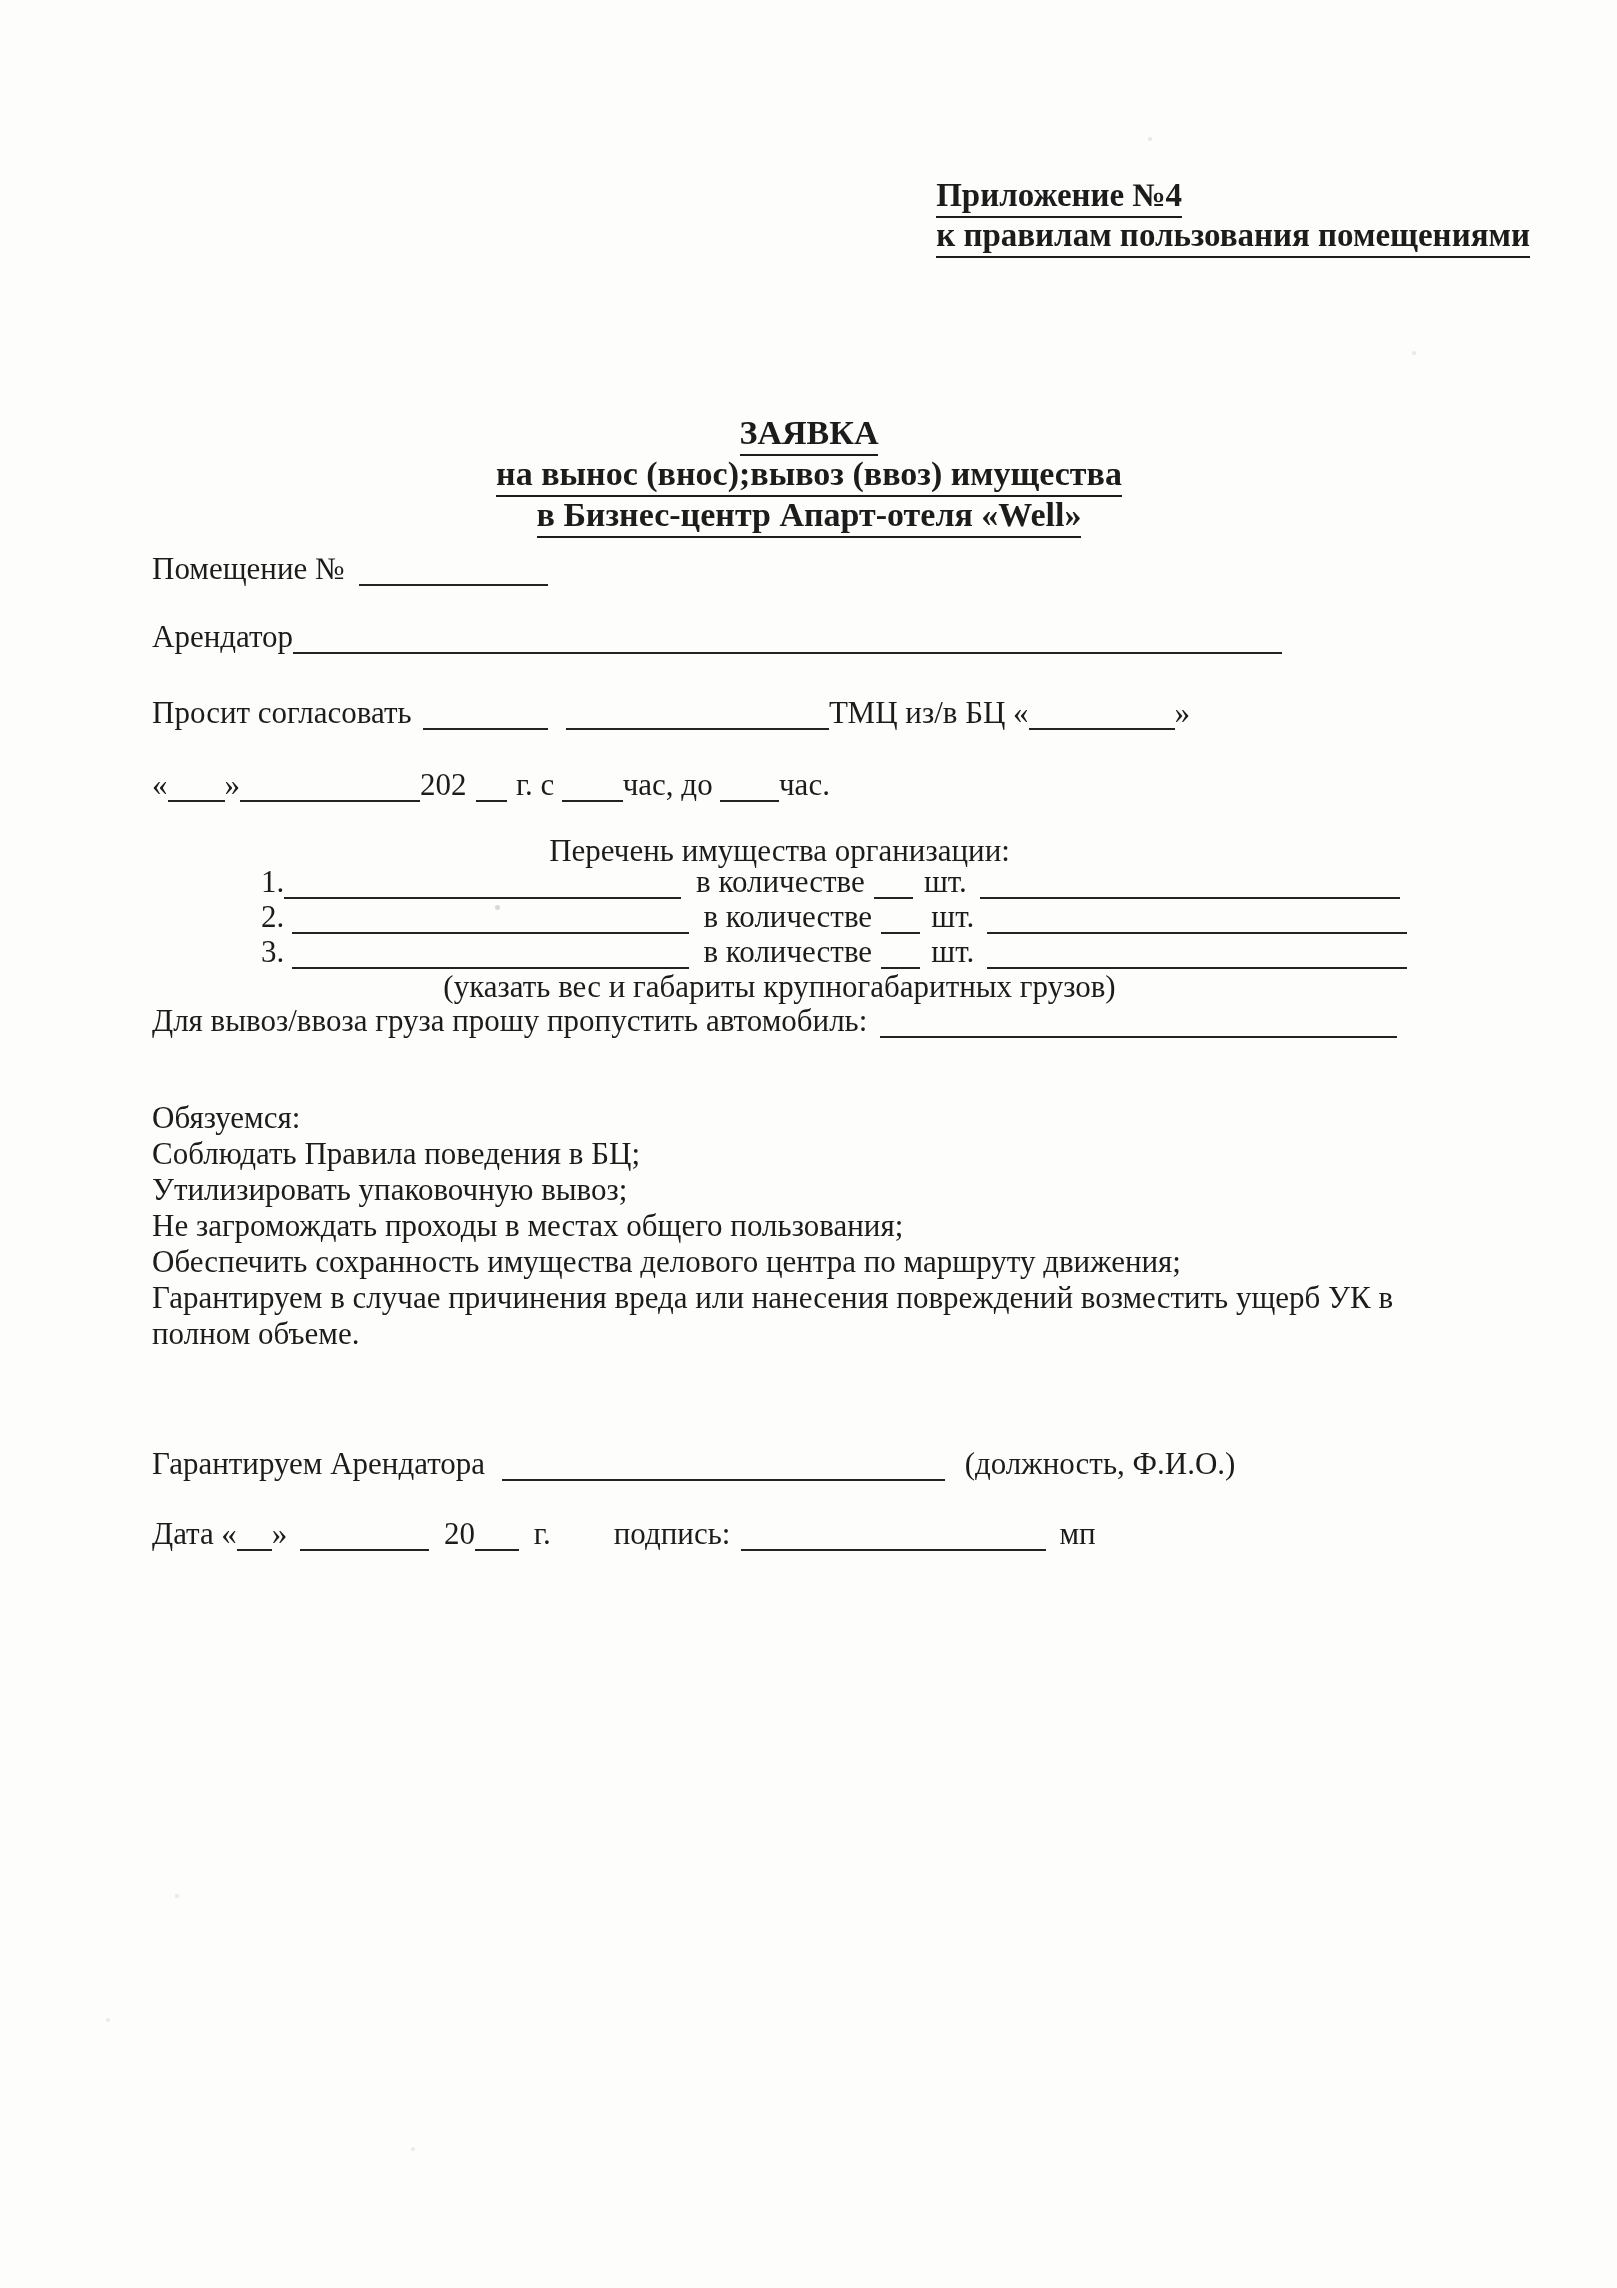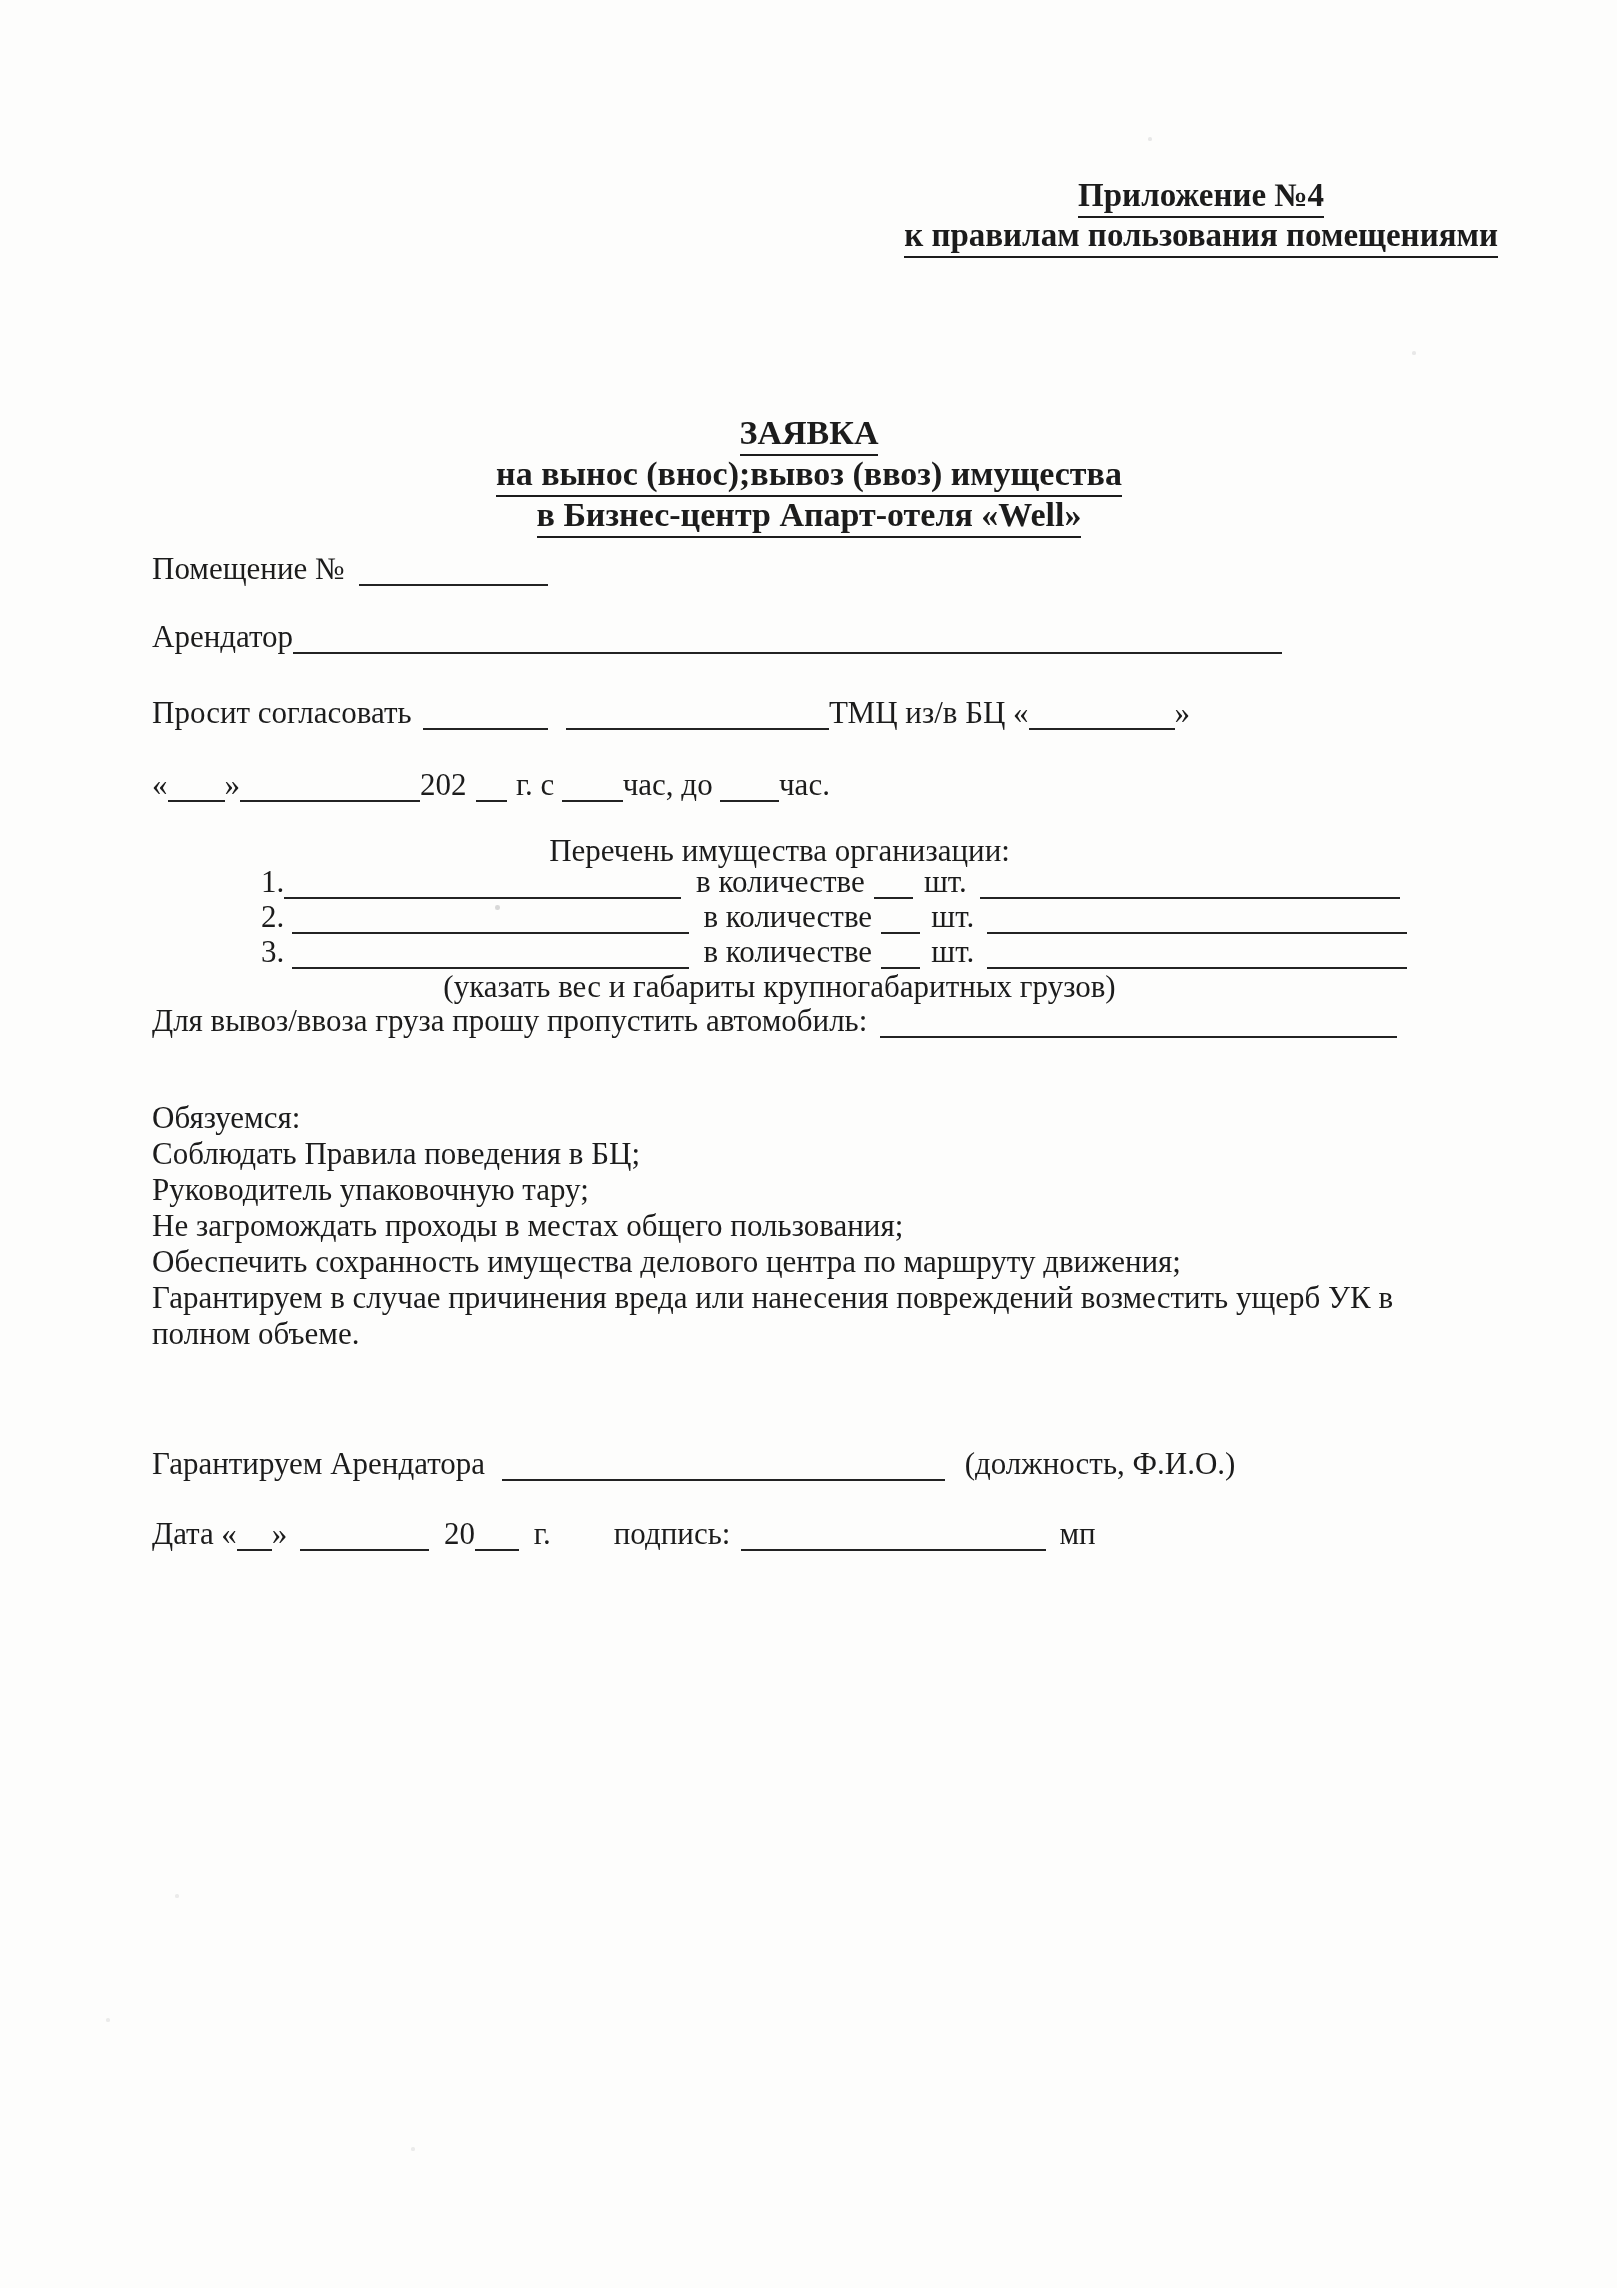--- a/index.html
+++ b/index.html
@@ -18,22 +18,22 @@
     line-height:37px;
   }
   .blank{
     display:inline-block;
     height:0;
     border-bottom:2.8px solid #232323;
     vertical-align:-6.5px;
   }
   .hdr-block{
     position:absolute;
-    top:175px;right:120px;
-    text-align:center;
+    top:175px;right:88px;
+    text-align:left;
     font-weight:bold;
     font-size:33px;
     line-height:40px;
   }
   .title-block{
     position:absolute;
     top:412px;left:0;width:1618px;
     text-align:center;
     font-weight:bold;
     font-size:34px;
@@ -121,21 +121,21 @@
     <span>(указать вес и габариты крупногабаритных грузов)</span>
   </div>
 
   <div class="line" style="left:152px;top:1002px">
     <span>Для вывоз/ввоза груза прошу пропустить автомобиль:</span><span class="blank" style="width:517px;margin-left:13px"></span>
   </div>
 
   <div class="obligations">
     <div>Обязуемся:</div>
     <div>Соблюдать Правила поведения в БЦ;</div>
-    <div>Руководитель упаковочную тару;</div>
+    <div>Утилизировать упаковочную вывоз;</div>
     <div>Не загромождать проходы в местах общего пользования;</div>
     <div>Обеспечить сохранность имущества делового центра по маршруту движения;</div>
     <div>Гарантируем в случае причинения вреда или нанесения повреждений возместить ущерб УК в полном объеме.</div>
   </div>
 
   <div class="line" style="left:152px;top:1445px">
     <span>Гарантируем Арендатора</span><span class="blank" style="width:443px;margin-left:16.6px"></span><span style="margin-left:20px">(должность, Ф.И.О.)</span>
   </div>
 
   <div class="line" style="left:152px;top:1515px">

